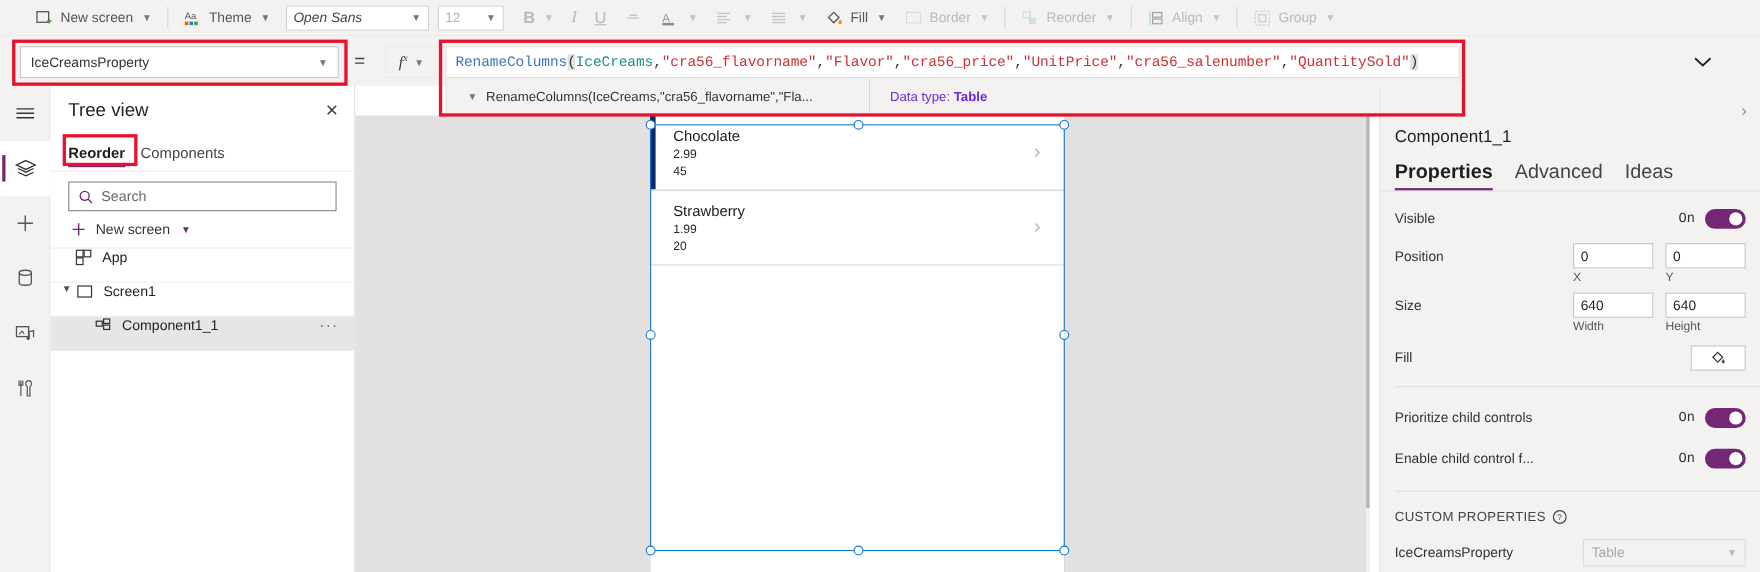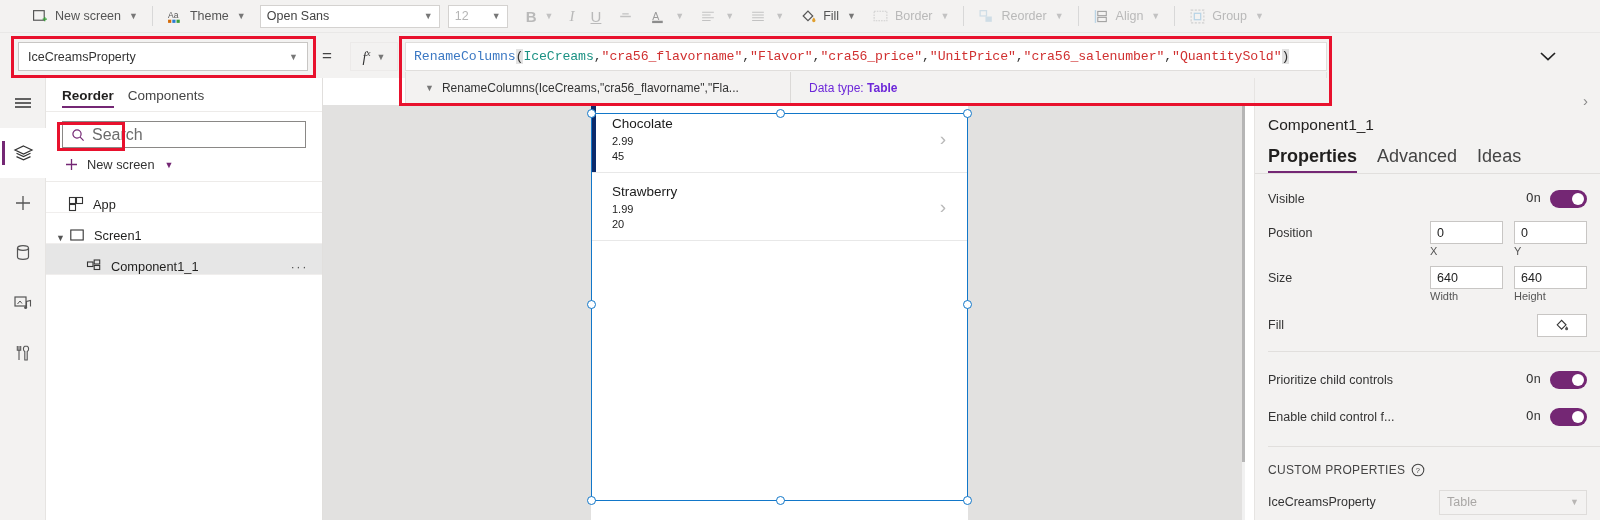--- a/index.html
+++ b/index.html
@@ -25,21 +25,21 @@
   }
   .cb-item.disabled { color: #b9b9b9; }
   .cb-sep { width: 1px; height: 20px; background: #d8d8d8; margin: 0 6px; }
   .chev { font-size: 9px; color: #777; margin-left: 2px; }
   .cb-item.disabled .chev { color: #c2c2c2; }
   .combo {
     height: 23px; border: 1px solid #d4d2d0; background: #fff;
     display: flex; align-items: center; justify-content: space-between;
     padding: 0 6px; font-size: 12.5px; color: #444;
   }
-  .combo.font { width: 180px; margin-left: 6px; }
+  .combo.font { width: 130px; margin-left: 6px; font-style: italic; }
   .combo.size { width: 60px; margin-left: 8px; color: #b5b5b5; }
   .combo .cv { overflow: hidden; white-space: nowrap; }
   .cb-ic { width: 17px; height: 17px; display: block; }
 
   
   .fxrow {
     position: absolute; left: 0; top: 33px; width: 1600px; height: 45px;
     background: #f3f2f1;
   }
   .propsel {
@@ -138,29 +138,29 @@
   .tab.sel::after {
     content: ""; position: absolute; left: 0; right: 0; bottom: 0;
     height: 2.5px; background: #742774;
   }
   .tree-div { height: 1px; background: #edebe9; margin-top: 3px; }
   .srchwrap { padding: 9px 16px 0 16px; }
   .srch {
     height: 27px; border: 1px solid #8a8886; background: #fff;
     display: flex; align-items: center; gap: 7px; padding: 0 8px;
   }
-  .srch-ph { font-size: 16px; color: #6b6b6b; }
+  .srch-ph { font-size: 13px; color: #6b6b6b; }
   .newscr {
     display: flex; align-items: center; gap: 8px;
     padding: 9px 0 9px 18px; font-size: 12.8px; color: #333;
   }
   .newscr .chev { color: #742774; font-size: 9px; }
   .tree-rows { border-top: 1px solid #edebe9; }
   .trow {
-    height: 31px; display: flex; align-items: flex-end;
+    height: 31px; display: flex; align-items: flex-start;
     font-size: 12.8px; color: #201f1e;
     border-bottom: 1px solid #f0eeed;
   }
   .trow.sel { background: #e6e6e6; }
   .trow .tw-ic { width: 16px; height: 16px; display: block; }
   .trow .twist { width: 17px; display: flex; justify-content: center; color: #555; font-size: 9px; }
   .tdots { margin-left: auto; margin-right: 14px; color: #555; letter-spacing: 1.5px; font-size: 13px; }
 
   
   .canvas {
@@ -457,20 +457,24 @@
     </div>
     <div class="rail-btn">
       <svg width="18" height="20" viewBox="0 0 18 20">
         <path d="M5 3v5M5 8v9M3.3 3v4.2h3.4V3" fill="none" stroke="#555" stroke-width="1.1"></path>
         <path d="M12 3c-1.6 0-2.6 1.3-2.6 3 0 1.3.7 2.2 1.4 2.6V17h2.4V8.6c.7-.4 1.4-1.3 1.4-2.6 0-1.7-1-3-2.6-3z" fill="none" stroke="#555" stroke-width="1.1"></path>
       </svg>
     </div>
   </div>
 
   <div class="tree">
+    <div class="tree-hd">
+      <span class="tree-title">Tree view</span>
+      <span class="tree-close">✕</span>
+    </div>
 
     <div class="tabs">
       <div class="tab sel">
         <span>Reorder</span>
       </div>
       <div class="tab">
         <span>Components</span>
       </div>
     </div>
     <div class="tree-div"></div>

